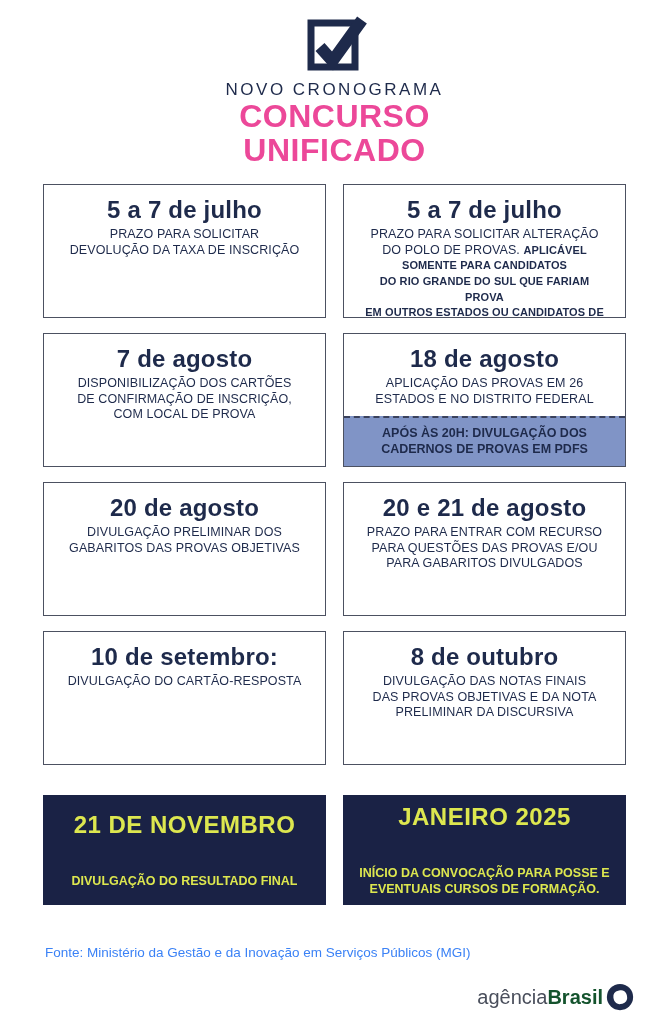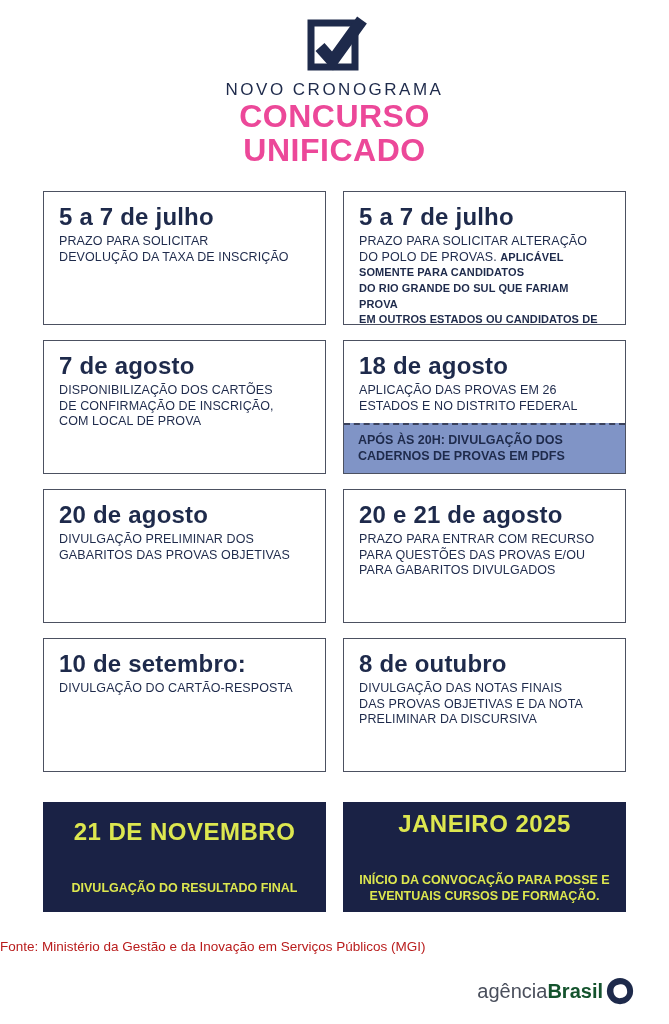--- a/index.html
+++ b/index.html
@@ -7,39 +7,39 @@
   .page {
     width:669px; height:1024px; position:relative; background:#ffffff;
     font-family:"Liberation Sans", sans-serif; color:#1e2a4b; overflow:hidden;
   }
   .header { text-align:center; padding-top:10px; }
   .check-icon { display:inline-block; }
   .kicker { font-size:17px; letter-spacing:2.5px; margin-top:2px; color:#1e2a4b; }
   .title { font-size:32px; font-weight:bold; letter-spacing:0.5px; line-height:1.05; white-space:pre-line; color:#ec4899; }
   .grid {
     display:grid; grid-template-columns:1fr 1fr; column-gap:17px; row-gap:15px;
-    grid-auto-rows:134px; padding:16px 43px; margin-top:8px;
+    grid-auto-rows:134px; padding:16px 43px; margin-top:1px;text-align:center;
   }
   .card { background:#ffffff; border:1.5px solid #4c5161; padding:11px 15px; position:relative; overflow:hidden; }
   .card-date { font-size:24px; font-weight:bold; letter-spacing:0.2px; }
   .card-body { font-size:12.5px; line-height:1.25; margin-top:3px; white-space:pre-line; letter-spacing:0.1px; }
   .bold-seg { font-weight:bold; font-size:11px; }
   .band {
     position:absolute; left:0; right:0; bottom:0; background:#8094c6;
     border-top:2px dashed #3a415c; padding:7px 14px 9px;
     font-size:12.5px; font-weight:bold; line-height:1.3; white-space:pre-line; color:#1e2a4b;
   }
   .bottom-grid { display:grid; grid-template-columns:1fr 1fr; column-gap:17px; padding:0 43px; margin-top:14px; }
   .navy-card {
     background:#1a2245; height:110px; display:flex; flex-direction:column;
     justify-content:center; align-items:center; text-align:center; color:#dde74f;gap:23px;
   }
   .navy-date { font-size:24px; font-weight:bold; letter-spacing:0.5px; }
   .navy-body { font-size:12.5px; font-weight:bold; margin-top:11px; line-height:1.3; white-space:pre-line; }
-  .source { font-size:13.5px; color:#b91c1c; margin-top:27px; }
+  .source { font-size:13.5px; color:#3b82f6; padding-left:45px; margin-top:40px; }
   .logo-row { display:flex; justify-content:flex-end; align-items:center; padding-right:34px; margin-top:22px; }
   .logo-regular { font-size:20px; color:#4a4f5c; }
   .logo-bold { font-size:20px; font-weight:bold; color:#14532d; }
   .logo-icon { margin-left:2px; display:block; }
 </style>
 </head>
 <body>
 
 <div class="page">
 

